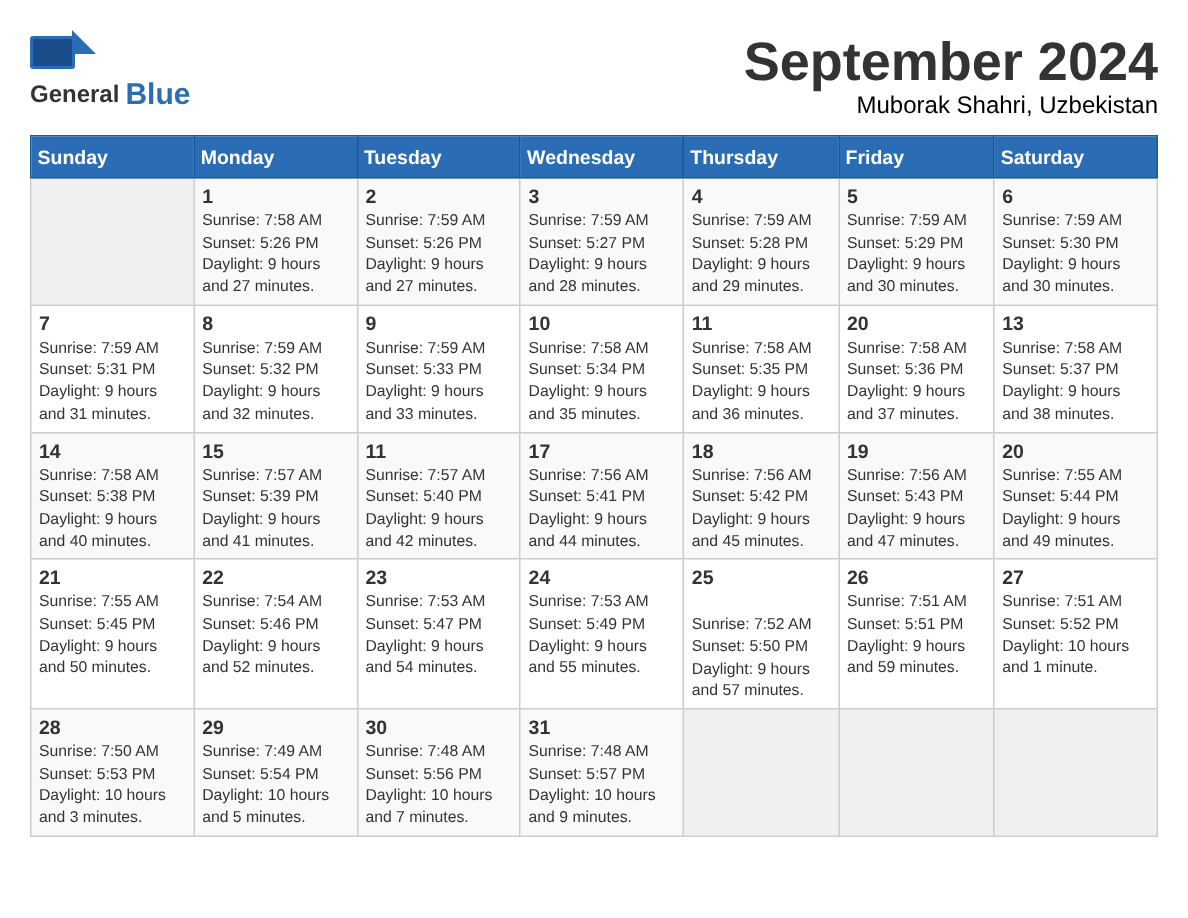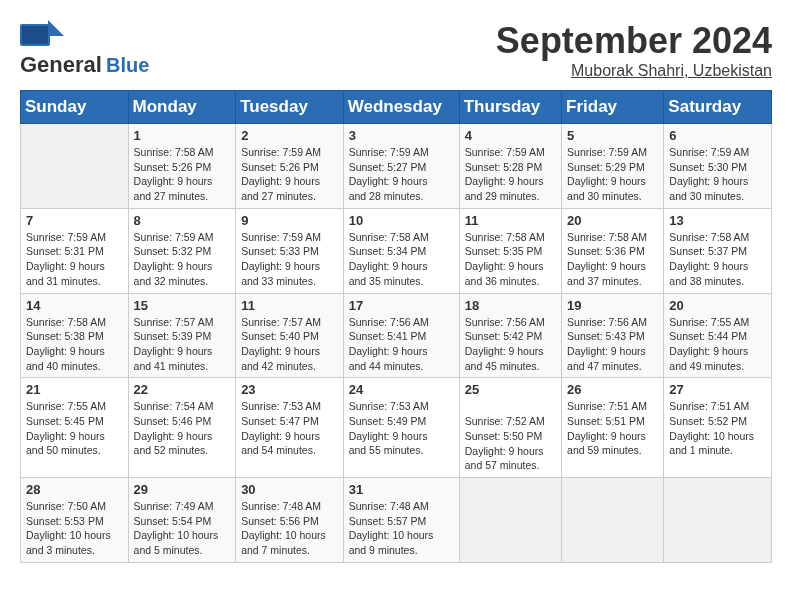--- a/index.html
+++ b/index.html
@@ -15,21 +15,21 @@
       align-items: flex-start;
       justify-content: space-between;
       margin-bottom: 10px;
     }
     .logo {
       display: flex;
       flex-direction: column;
       align-items: flex-start;
     }
     .logo-general {
-      font-size: 22px;
+      font-size: 16px;
       font-weight: bold;
       color: #333;
     }
     .logo-blue {
       font-size: 20px;
       font-weight: bold;
       color: #2a6db5;
     }
     .logo-text-row {
       display: flex;
@@ -39,34 +39,33 @@
     .title-block {
       text-align: right;
     }
     .title-month {
       font-size: 36px;
       font-weight: bold;
       color: #333;
     }
     .title-location {
       font-size: 16px;
-      color: #404040;
-      text-decoration: underline;
+      color: #000000;
     }
     table {
       width: 100%;
       border-collapse: collapse;
       font-size: 11px;
     }
     thead tr th {
       background-color: #2a6db5;
       color: #fff;
       padding: 6px 4px;
       text-align: left;
-      font-size: 17px;
+      font-size: 13px;
       font-weight: bold;
       border: 1px solid #1a5a9a;
     }
     tbody tr td {
       border: 1px solid #ccc;
       padding: 4px 5px;
       vertical-align: top;
       min-height: 80px;
       height: 80px;
       color: #333;

